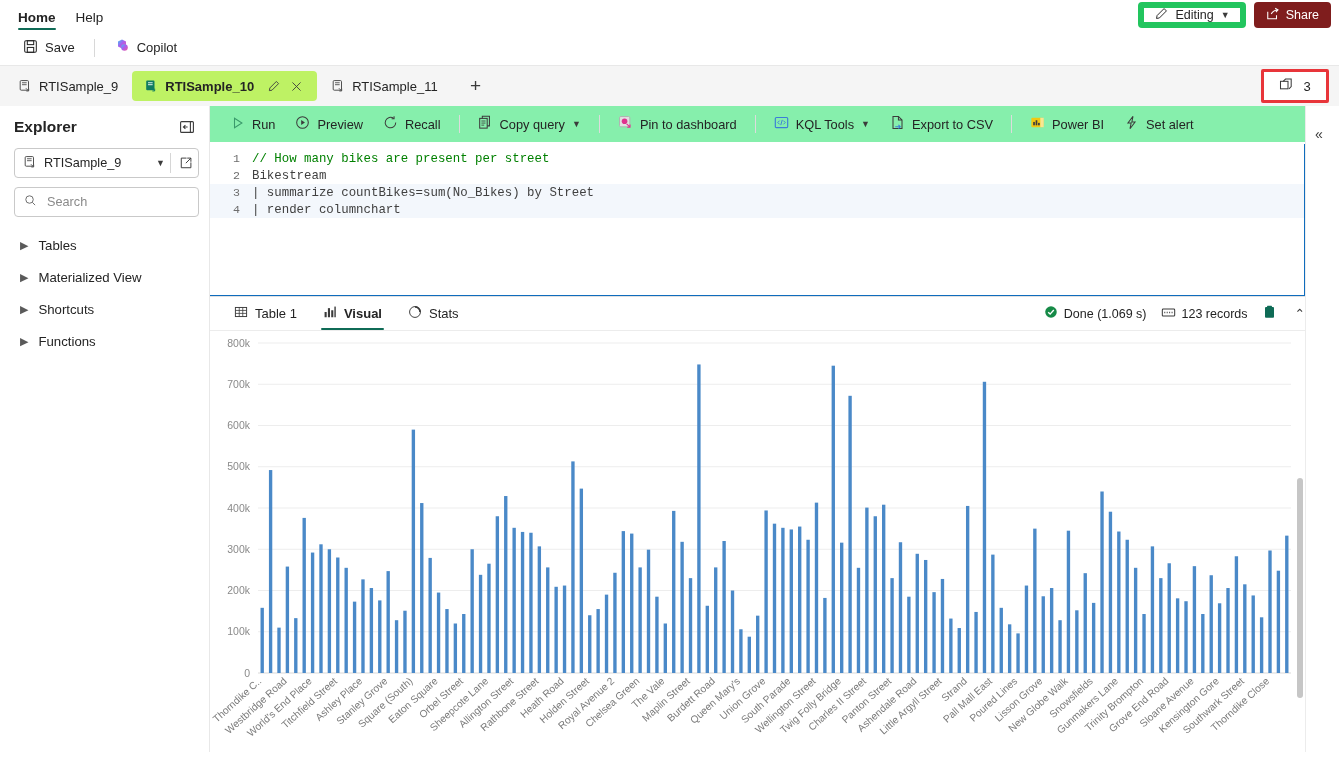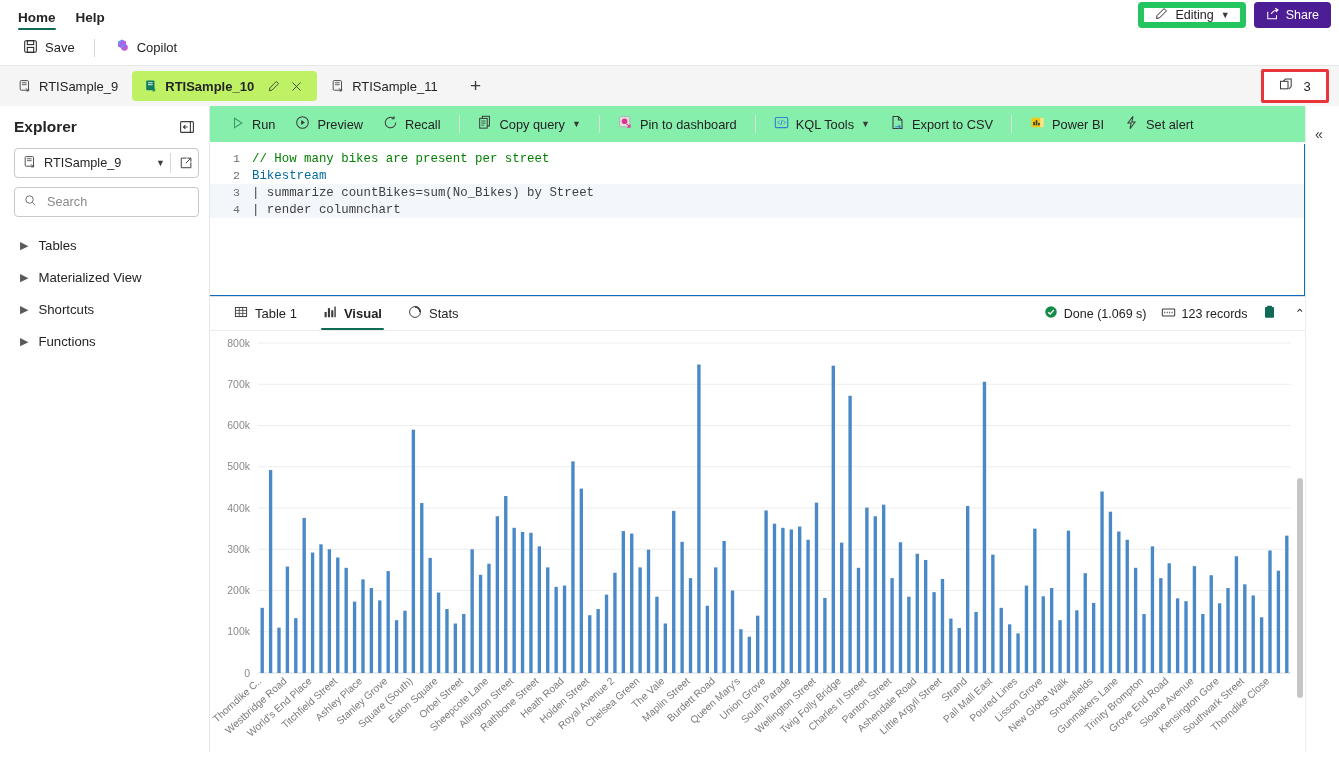--- a/index.html
+++ b/index.html
@@ -16,40 +16,39 @@
 
   
   .ribbon-tabs {
     height: 30px; background: #ffffff;
     display: flex; align-items: flex-end; padding-left: 10px; gap: 4px;
     position: relative;
   }
   .ribbon-tab {
     padding: 4px 8px 5px 8px; font-size: 13.5px; color: #242424; cursor: pointer;
     position: relative;
-    font-weight: bold;
   }
   .ribbon-tab.active { font-weight: 600; }
   .ribbon-tab.active::after {
     content: ""; position: absolute; left: 8px; right: 8px; bottom: 0;
     height: 2px; background: #0f6b56; border-radius: 1px;
   }
   .ribbon-right {
     position: absolute; right: 8px; top: 2px;
     display: flex; align-items: center; gap: 8px;
   }
   .editing-btn {
     display: flex; align-items: center; gap: 7px;
     border: 6px solid #22c55e; border-radius: 4px;
     background: #ffffff; padding: 4px 10px; height: 26px;
     font-size: 12.5px; cursor: pointer;
   }
   .share-btn {
     display: flex; align-items: center; gap: 6px;
-    background: #4c1d95; color: #ffffff; border-radius: 4px;
+    background: #7f1d1d; color: #ffffff; border-radius: 4px;
     padding: 4px 12px; height: 26px; font-size: 12.5px; cursor: pointer;
   }
 
   
   .cmdbar {
     height: 36px; background: #ffffff;
     display: flex; align-items: center; padding-left: 14px; gap: 6px;
     border-bottom: 1px solid #e8e8e8;
   }
   .cmd-item {
@@ -156,21 +155,21 @@
   }
   .eline { display: flex; height: 17px; align-items: center; }
   .eline.hl { background: #f3f7fc; }
   .gutter {
     width: 42px; flex: 0 0 42px; text-align: right; padding-right: 12px;
     color: #6e6e6e; font-size: 11.6px;
   }
   .ecode { white-space: pre; }
   .tok-com { color: #008000; }
   .tok-kw  { color: #404040; }
-  .tok-id  { color: #0369a1; text-align: right; }
+  .tok-id  { color: #404040; text-align: right; }
   .ed-collapse {
     position: absolute; right: -28px; top: 24px;
     cursor: pointer; color: #3b3b3b; font-size: 14px;
   }
 
   
   .results { flex: 1; display: flex; flex-direction: column; min-height: 0;
              border-top: 1px solid #e1e1e1; }
   .res-tabbar {
     height: 34px; display: flex; align-items: center; padding-left: 14px;

